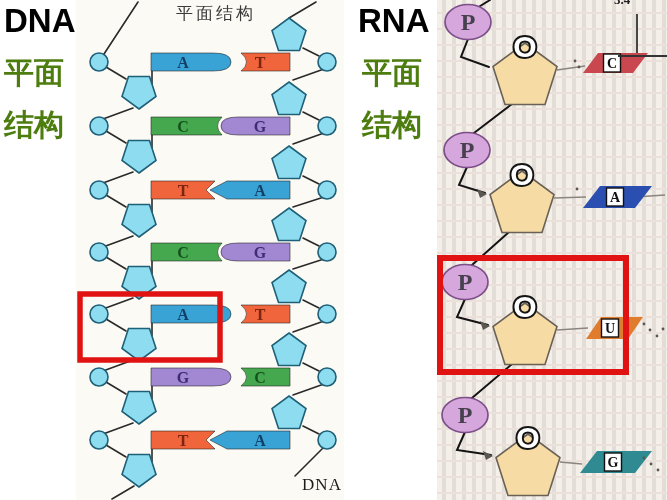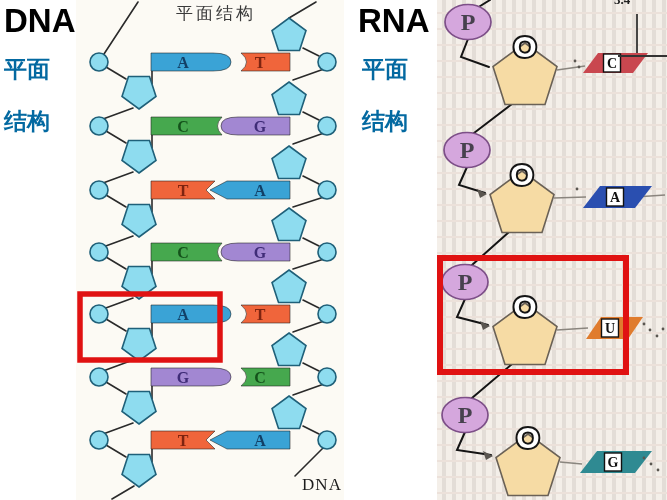--- a/index.html
+++ b/index.html
@@ -1,19 +1,19 @@
 <!DOCTYPE html>
 <html style="--dna-sugar: #8edcef; --rna-sugar: #f6dba4; --phos: #d5a7dd; --hl: #e01212;"><head>
 <meta charset="utf-8">
 <style>
   html,body{margin:0;padding:0;background:#ffffff;}
   #stage{position:relative;width:667px;height:500px;overflow:hidden;background:#ffffff;
          font-family:"Liberation Sans",sans-serif;}
   .heading{position:absolute;font-weight:700;color:#000;font-size:33px;line-height:1;letter-spacing:0px;}
-  .subhead{position:absolute;font-weight:700;color:#0369a1;font-size:23px;line-height:1;}
+  .subhead{position:absolute;font-weight:700;color:#4d7c0f;font-size:30px;line-height:1;}
   svg{position:absolute;top:0;display:block;}
   
   .sugar{fill:var(--dna-sugar);stroke:#1f6079;stroke-width:1.6;}
   .bone{stroke:#2a2a2a;stroke-width:1.6;fill:none;stroke-linecap:round;}
   .bar{stroke:rgba(30,30,30,.55);stroke-width:1;}
   .blabel{font:bold 16px "Liberation Serif",serif;text-anchor:middle;}
   .dtitle{font:17px "Liberation Serif",serif;fill:#3a3a3a;letter-spacing:3px;text-anchor:middle;}
   .dfoot{font:17px "Liberation Serif",serif;fill:#1c1c1c;text-anchor:middle;letter-spacing:1px;}
   .hlbox{fill:none;stroke:var(--hl);stroke-width:5.5;}
   .pent{fill:var(--rna-sugar);stroke:#6a6156;stroke-width:1.6;}

